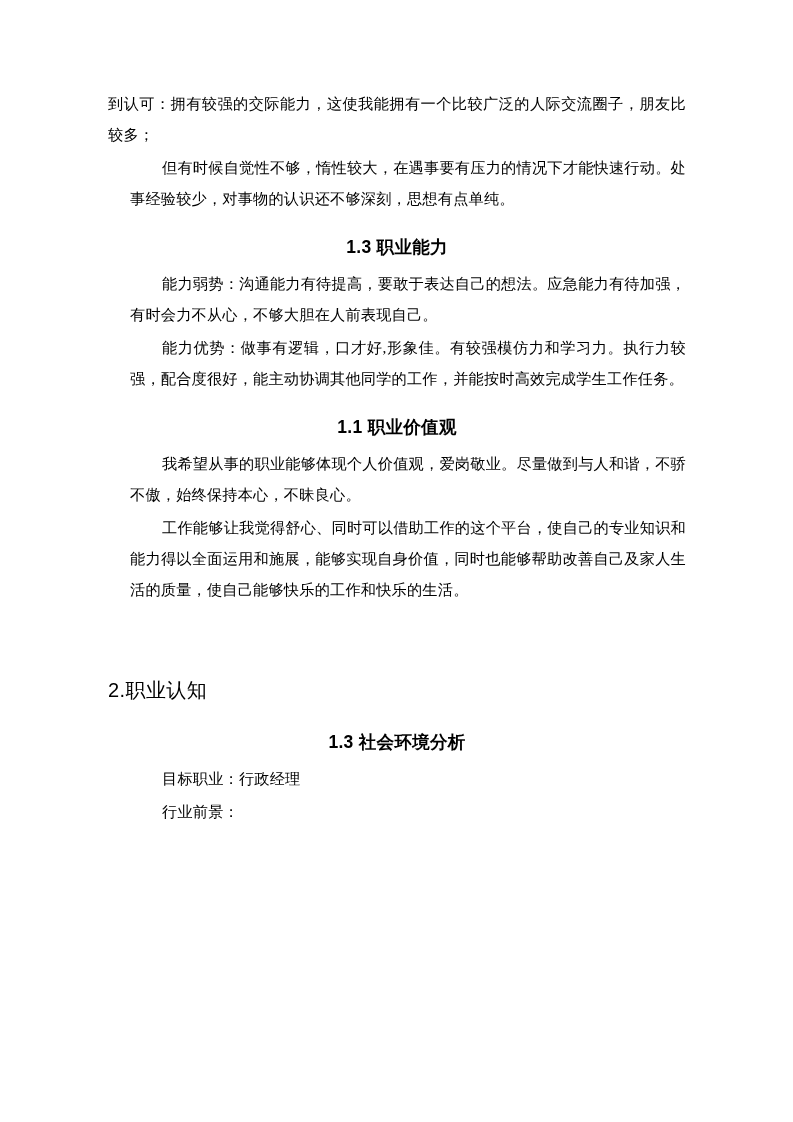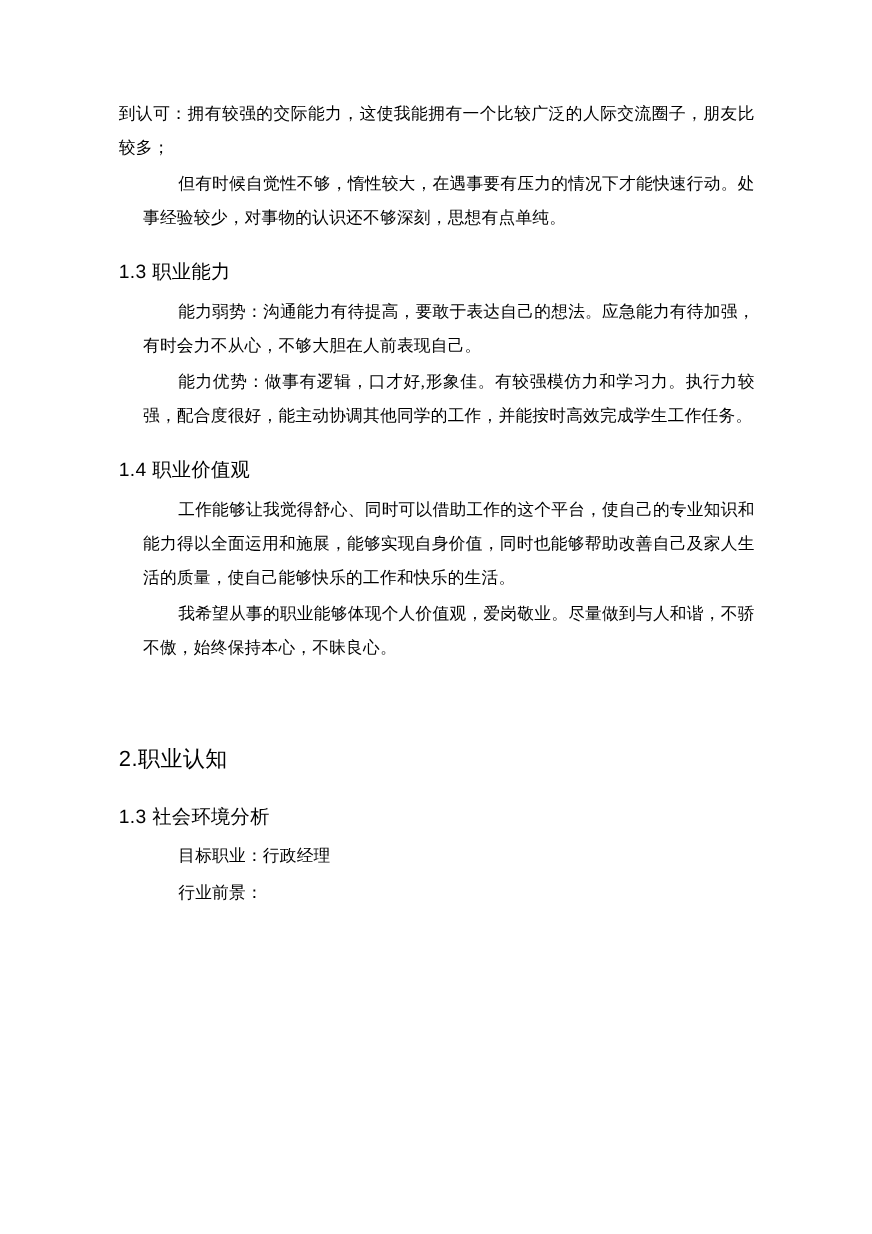--- a/index.html
+++ b/index.html
@@ -38,23 +38,24 @@
     letter-spacing: 0.2px;
   }
   p.indent2 {
     text-indent: 32px;
     margin-left: 22px;
   }
   h2.heading {
     margin: 18px 0 6px 0;
     font-family: "Liberation Sans", "DejaVu Sans", sans-serif;
     font-size: 17.5px;
-    font-weight: normal;
+    font-weight: bold;
     line-height: 30px;
     letter-spacing: 0.3px;
+    text-align: center;
   }
   h1.heading-main {
     margin: 40px 0 10px 0;
     font-family: "Liberation Sans", "DejaVu Sans", sans-serif;
     font-size: 20px;
     font-weight: normal;
     line-height: 38px;
     letter-spacing: 0.4px;
   }
   .spacer-after-1-4 { height: 24px; }
@@ -65,23 +66,23 @@
 <div class="page">
   <div class="content">
 
     <p class="body-text">到认可：拥有较强的交际能力，这使我能拥有一个比较广泛的人际交流圈子，朋友比较多；</p>
     <p class="body-text indent2">但有时候自觉性不够，惰性较大，在遇事要有压力的情况下才能快速行动。处事经验较少，对事物的认识还不够深刻，思想有点单纯。</p>
 
     <h2 class="heading">1.3 职业能力</h2>
     <p class="body-text indent2">能力弱势：沟通能力有待提高，要敢于表达自己的想法。应急能力有待加强，有时会力不从心，不够大胆在人前表现自己。</p>
     <p class="body-text indent2">能力优势：做事有逻辑，口才好,形象佳。有较强模仿力和学习力。执行力较强，配合度很好，能主动协调其他同学的工作，并能按时高效完成学生工作任务。</p>
 
-    <h2 class="heading">1.4 职业价值观</h2>
+    <h2 class="heading">1.1 职业价值观</h2>
+    <p class="body-text indent2">我希望从事的职业能够体现个人价值观，爱岗敬业。尽量做到与人和谐，不骄不傲，始终保持本心，不昧良心。</p>
     <p class="body-text indent2">工作能够让我觉得舒心、同时可以借助工作的这个平台，使自己的专业知识和能力得以全面运用和施展，能够实现自身价值，同时也能够帮助改善自己及家人生活的质量，使自己能够快乐的工作和快乐的生活。</p>
-    <p class="body-text indent2">我希望从事的职业能够体现个人价值观，爱岗敬业。尽量做到与人和谐，不骄不傲，始终保持本心，不昧良心。</p>
 
     <div class="spacer-after-1-4"></div>
 
     <h1 class="heading-main">2.职业认知</h1>
 
     <h2 class="heading">1.3 社会环境分析</h2>
 
     <p class="body-text indent2">目标职业：行政经理</p>
     <p class="body-text indent2">行业前景：</p>
 

